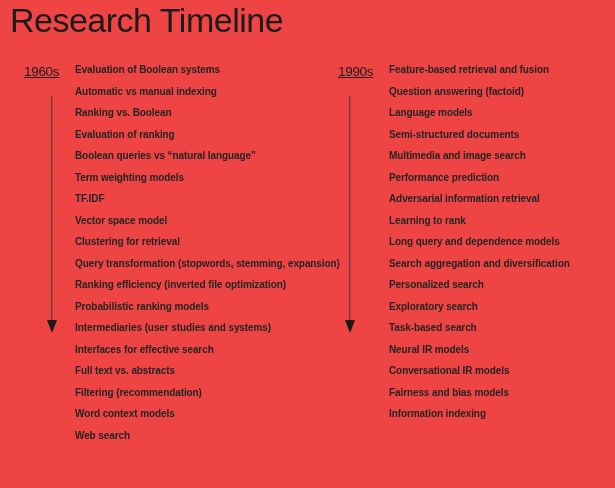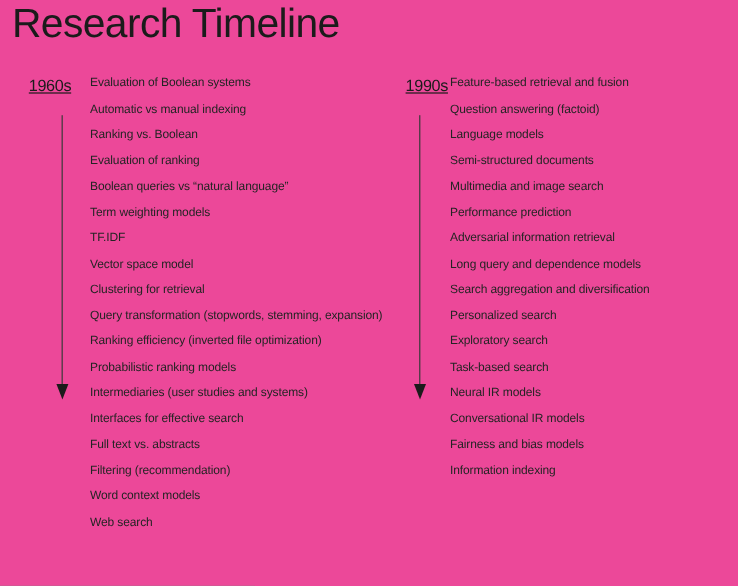--- a/index.html
+++ b/index.html
@@ -1,21 +1,21 @@
 <!DOCTYPE html>
 <html><head>
 <meta charset="utf-8">
 <style>
   html, body { margin: 0; padding: 0; }
   body { background: #888; }
   .slide {
     position: relative;
     width: 615px;
     height: 488px;
-    background: #ec4899;
+    background: #ef4444;
     overflow: hidden;
     font-family: "Liberation Sans", sans-serif;
     color: #242424;
   }
   .title {
     position: absolute;
     left: 10px;
     top: 0px;
     margin: 0;
     font-size: 34px;
@@ -60,23 +60,24 @@
     top: 224px;
     width: 0;
     height: 0;
     border-left: 5.5px solid transparent;
     border-right: 5.5px solid transparent;
     border-top: 13px solid #1b1b1b;
   }
   .items {
     position: absolute;
     top: 64px;
+    font-weight: bold;
   }
   .col-left .items { left: 75px; }
-  .col-right .items { left: 375px; }
+  .col-right .items { left: 389px; }
   .timeline-item {
     height: 21.5px;
     font-size: 10px;
     letter-spacing: -0.1px;
     line-height: 12px;
     color: #242424;
     white-space: nowrap;
   }
 </style>
 </head>
@@ -121,20 +122,21 @@
       <div class="arrow-head"></div>
     </div>
     <div class="items">
         <div class="timeline-item">Feature-based retrieval and fusion</div>
         <div class="timeline-item">Question answering (factoid)</div>
         <div class="timeline-item">Language models</div>
         <div class="timeline-item">Semi-structured documents</div>
         <div class="timeline-item">Multimedia and image search</div>
         <div class="timeline-item">Performance prediction</div>
         <div class="timeline-item">Adversarial information retrieval</div>
+        <div class="timeline-item">Learning to rank</div>
         <div class="timeline-item">Long query and dependence models</div>
         <div class="timeline-item">Search aggregation and diversification</div>
         <div class="timeline-item">Personalized search</div>
         <div class="timeline-item">Exploratory search</div>
         <div class="timeline-item">Task-based search</div>
         <div class="timeline-item">Neural IR models</div>
         <div class="timeline-item">Conversational IR models</div>
         <div class="timeline-item">Fairness and bias models</div>
         <div class="timeline-item">Information indexing</div>
       </div>

